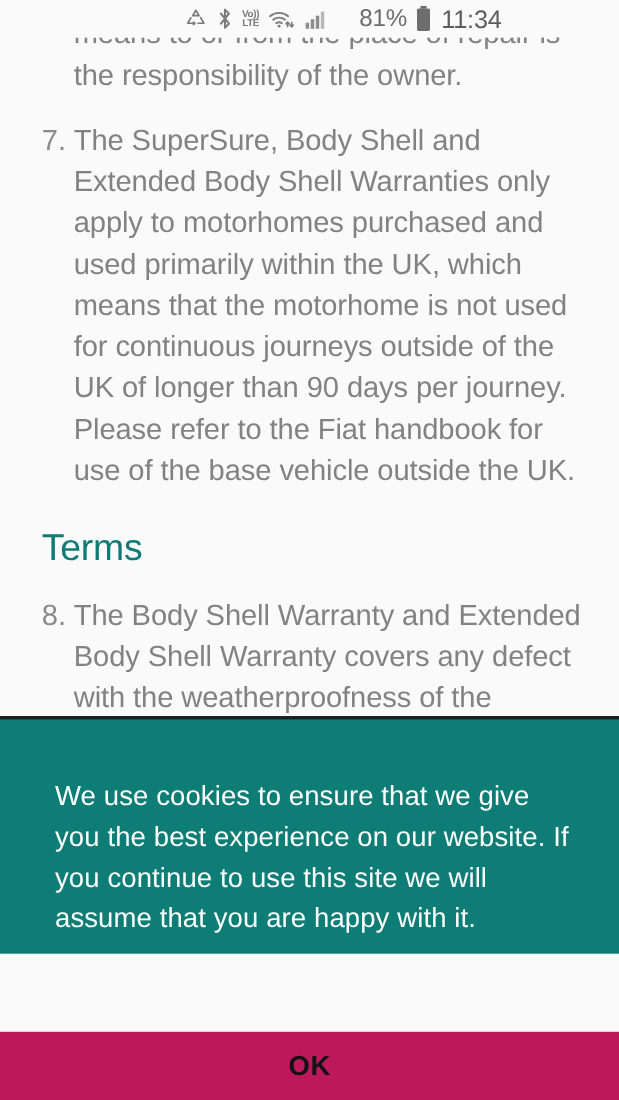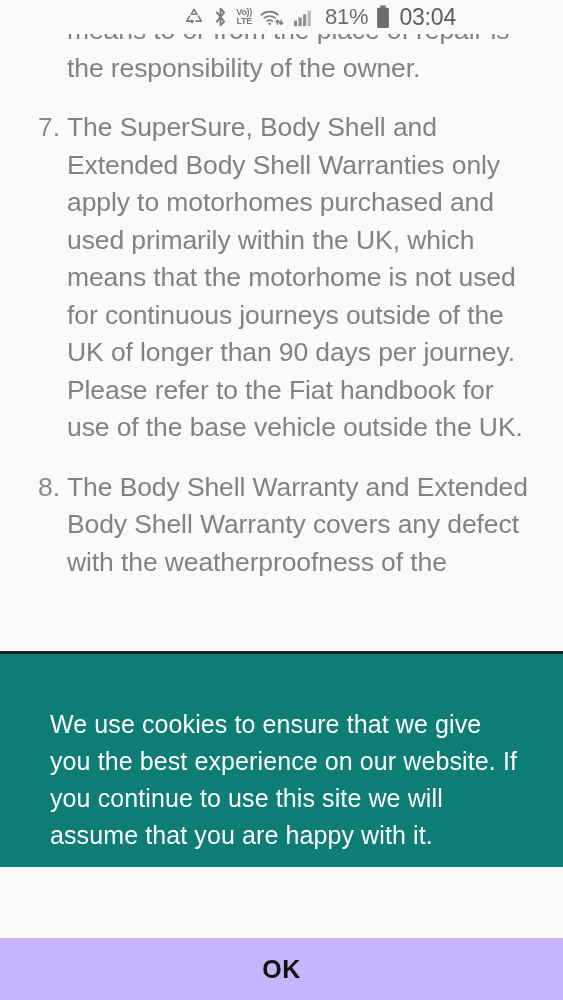--- a/index.html
+++ b/index.html
@@ -32,21 +32,21 @@
     margin-left:7px; color:#7a7a7a;
   }
   .volte {
     display:inline-flex; flex-direction:column;
     align-items:center; justify-content:center;
     line-height:9px; font-size:9px; font-weight:bold;
     color:#7a7a7a; letter-spacing:-.3px;
   }
   .volte span { display:block; }
   #battery-pct {
-    font-size:22px; color:#6d6d6d; margin-left:9px;
+    font-size:22px; color:#6d6d6d; margin-left:27px;
     letter-spacing:-.2px;
   }
   #clock {
     font-size:23px; color:#5d5d5d; margin-left:8px;
     letter-spacing:-.2px;
   }
 
   
   #page-content {
     position:absolute; top:34px; left:0;
@@ -113,21 +113,21 @@
     line-height:34px;
     text-decoration:underline;
     text-underline-offset:4px;
     cursor:pointer;
   }
 
   
   #ok-button {
     position:absolute; left:0; top:938px;
     width:563px; height:62px;
-    background:#c4b5fd;
+    background:#be185d;
     display:flex; align-items:center; justify-content:center;
     cursor:pointer;
     border:none;
     font-family:"Liberation Sans", sans-serif;
   }
   #ok-label {
     color:#131313;
     font-size:25px;
     font-weight:bold;
     letter-spacing:.4px;
@@ -182,33 +182,34 @@
 
     <span id="battery-pct">81%</span>
 
     <span class="sb-icon">
       <svg width="16" height="24" viewBox="0 0 16 26">
         <rect x="5" y="0.5" width="6" height="2.6" fill="#6d6d6d"></rect>
         <rect x="1.6" y="3" width="12.8" height="22" rx="1.6" fill="#6d6d6d"></rect>
       </svg>
     </span>
 
-    <span id="clock">03:04</span>
+    <span id="clock">11:34</span>
   </div>
 
   <div id="page-content">
     <div class="content-inner">
 
       <p class="para plain-para">means to or from the place of repair is the responsibility of the owner.</p>
 
       <div class="list-item">
         <span class="marker">7.</span>
         <span class="para">The SuperSure, Body Shell and Extended Body Shell Warranties only apply to motorhomes purchased and used primarily within the UK, which means that the motorhome is not used for continuous journeys outside of the UK of longer than 90 days per journey. Please refer to the Fiat handbook for use of the base vehicle outside the UK.</span>
       </div>
 
+      <h2 class="section-heading">Terms</h2>
 
       <div class="list-item">
         <span class="marker">8.</span>
         <span class="para">The Body Shell Warranty and Extended Body Shell Warranty covers any defect with the weatherproofness of the</span>
       </div>
 
     </div>
   </div>
 
   <div id="cookie-banner">

